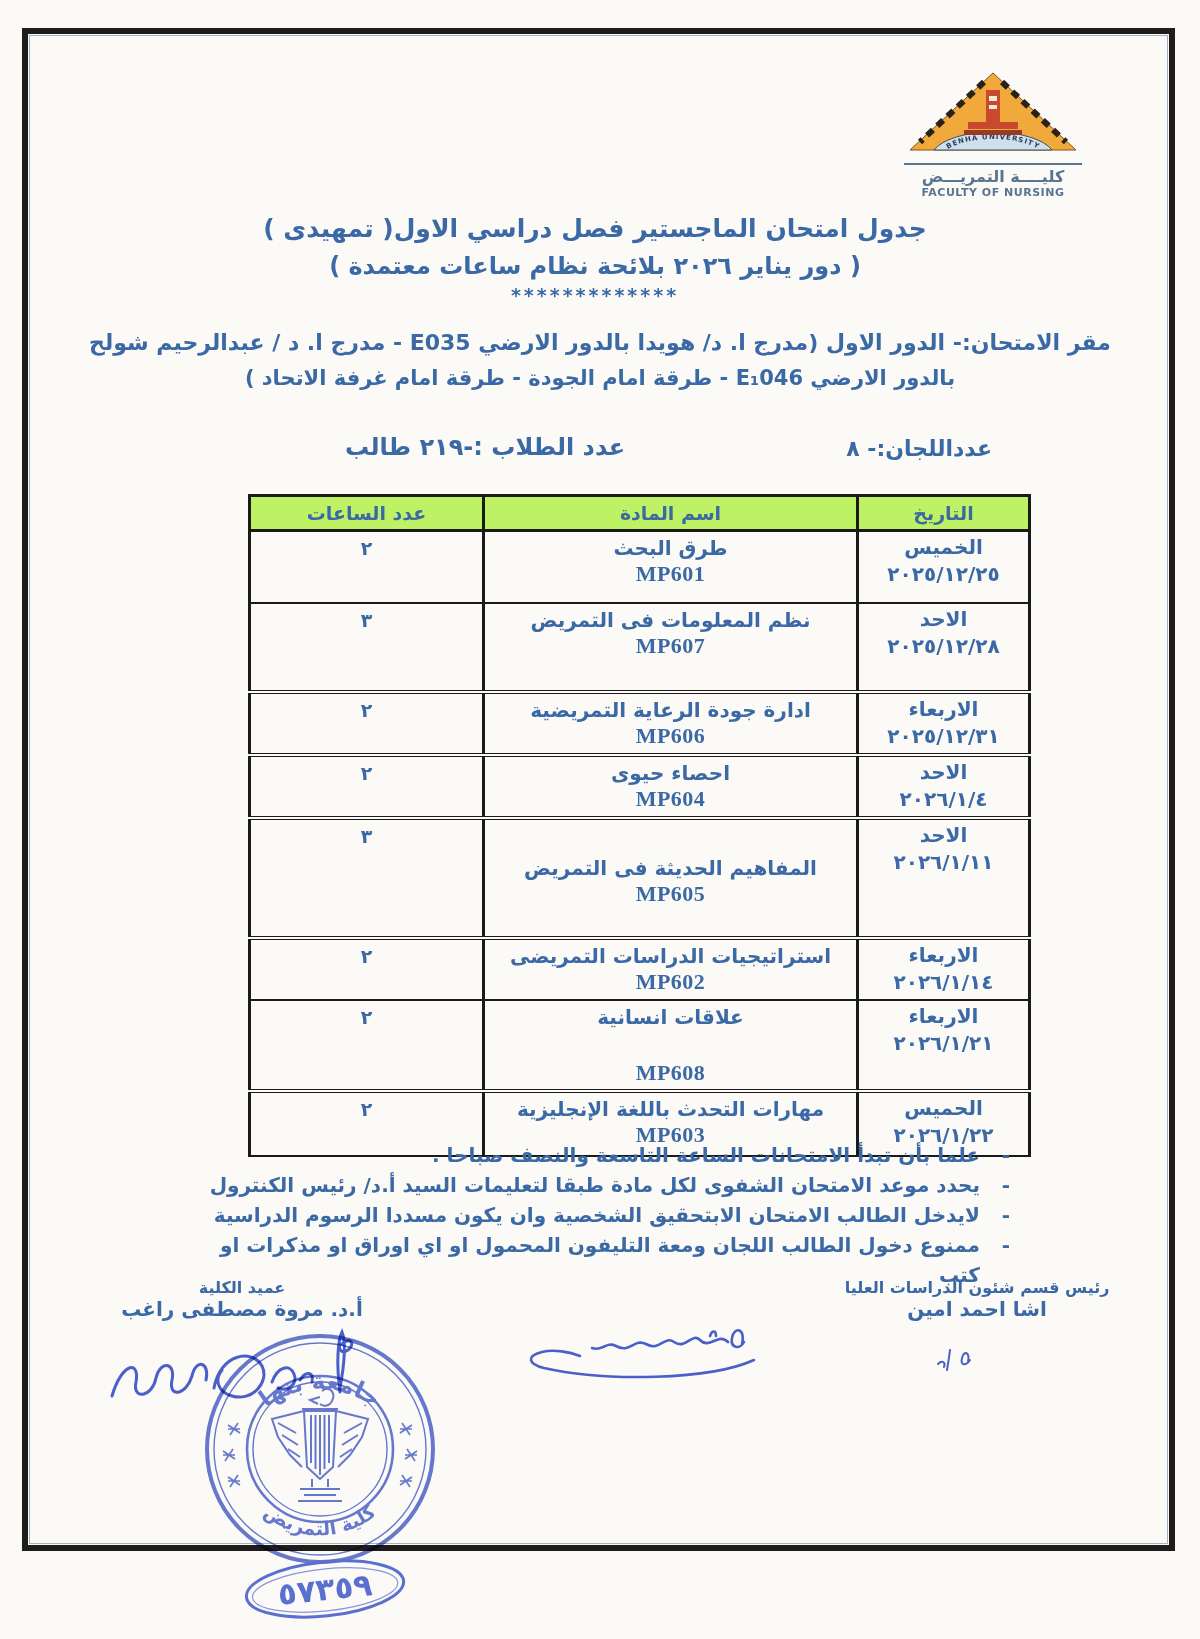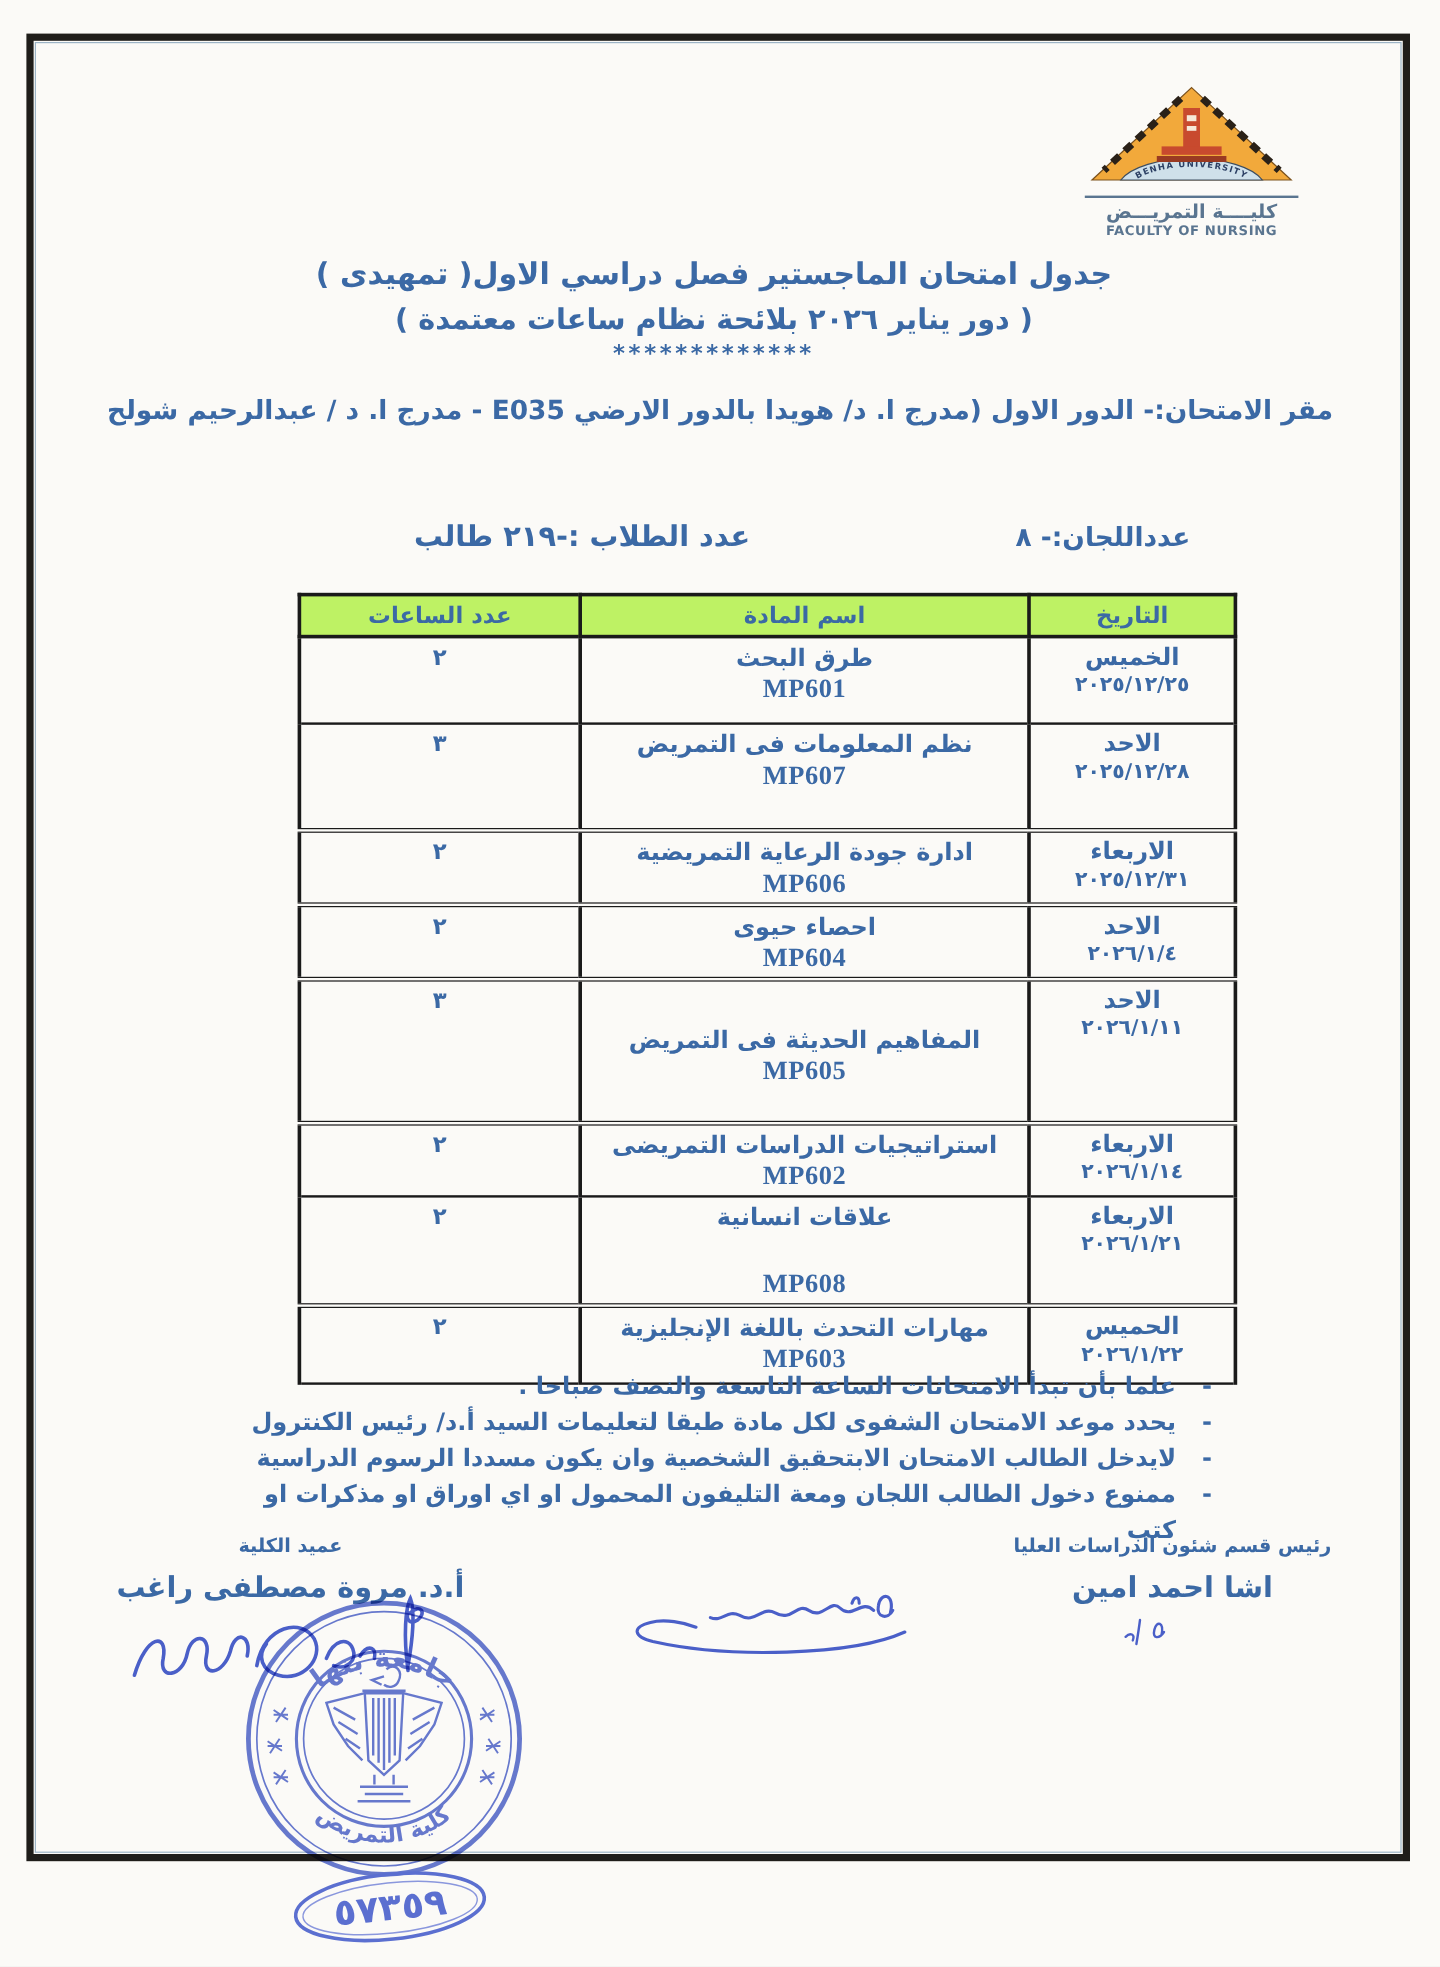--- a/index.html
+++ b/index.html
@@ -48,39 +48,39 @@
   table.exam col.c-subj{width:374px;}
   table.exam col.c-hours{width:234px;}
   table.exam th{
     background:#bef264;border:3px solid #1a1a1a;height:30px;
     font-size:19px;padding:1px 2px;
   }
   table.exam td{border:2px solid #1a1a1a;vertical-align:top;padding:3px 4px;}
   table.exam tr.sep-double td{border-top:4px double #1a1a1a;}
   table.exam td, table.exam th{border-left-width:3px;border-right-width:3px;}
   .day{font-size:20px;line-height:1.25;}
-  .dt{font-size:17px;letter-spacing:2px;line-height:1.4;}
+  .dt{font-size:20px;letter-spacing:2px;line-height:1.4;}
   .subj{font-size:20px;line-height:1.3;}
   .code{font-family:"Liberation Serif",serif;font-size:22px;letter-spacing:.5px;direction:ltr;}
   .hrs{font-size:19px;padding-top:2px;}
   tr.r1{height:72px;} tr.r2{height:89px;} tr.r3{height:60px;} tr.r4{height:58px;}
   tr.r5{height:120px;} tr.r6{height:60px;} tr.r7{height:85px;} tr.r8{height:65px;}
   tr.r5 .subj{margin-top:32px;}
   tr.r7 .code{margin-top:30px;}
 
   
   .notes{position:absolute;top:1140px;right:190px;width:825px;direction:rtl;font-weight:bold;font-size:20px;}
   .note{display:flex;gap:16px;line-height:30px;}
   .note-dash{width:14px;flex:none;}
   .note-text{flex:1;text-align:right;}
 
   
   .sig{position:absolute;text-align:center;font-weight:bold;direction:rtl;}
   .sig-title{font-size:16px;}
-  .sig-name{font-size:24px;margin-top:12px;}
+  .sig-name{font-size:20px;margin-top:0;}
   .sig-head{top:1278px;right:68px;width:310px;}
   .sig-vice{top:1278px;right:450px;width:310px;}
   .sig-dean{top:1278px;left:92px;width:300px;}
   .sig-ink{position:absolute;}
 
   
   .round-stamp{position:absolute;left:175px;top:1323px;mix-blend-mode:multiply;opacity:.92;}
   .serial-stamp{position:absolute;left:233px;top:1548px;}
 </style>
 </head>
@@ -114,20 +114,21 @@
   </div>
 
   <div class="title-block">
     <div class="title-l1">جدول امتحان الماجستير فصل دراسي  الاول( تمهيدى )</div>
     <div class="title-l2">(   دور يناير ٢٠٢٦ بلائحة نظام ساعات معتمدة )</div>
     <div class="title-stars">*************</div>
   </div>
 
   <div class="location">
     <div class="loc-l1"><span class="loc-label">مقر الامتحان:-</span><span> الدور الاول (مدرج ا. د/ هويدا  بالدور الارضي E035 - مدرج ا. د / عبدالرحيم شولح</span></div>
+    <div class="loc-l2">بالدور الارضي  E₁046 - طرقة امام الجودة -  طرقة امام غرفة الاتحاد )</div>
   </div>
 
   <div class="committees">عدداللجان:- ٨</div>
   <div class="students">عدد الطلاب  :-٢١٩ طالب</div>
 
   <table class="exam">
     <colgroup>
         <col class="c-date">
         <col class="c-subj">
         <col class="c-hours">

